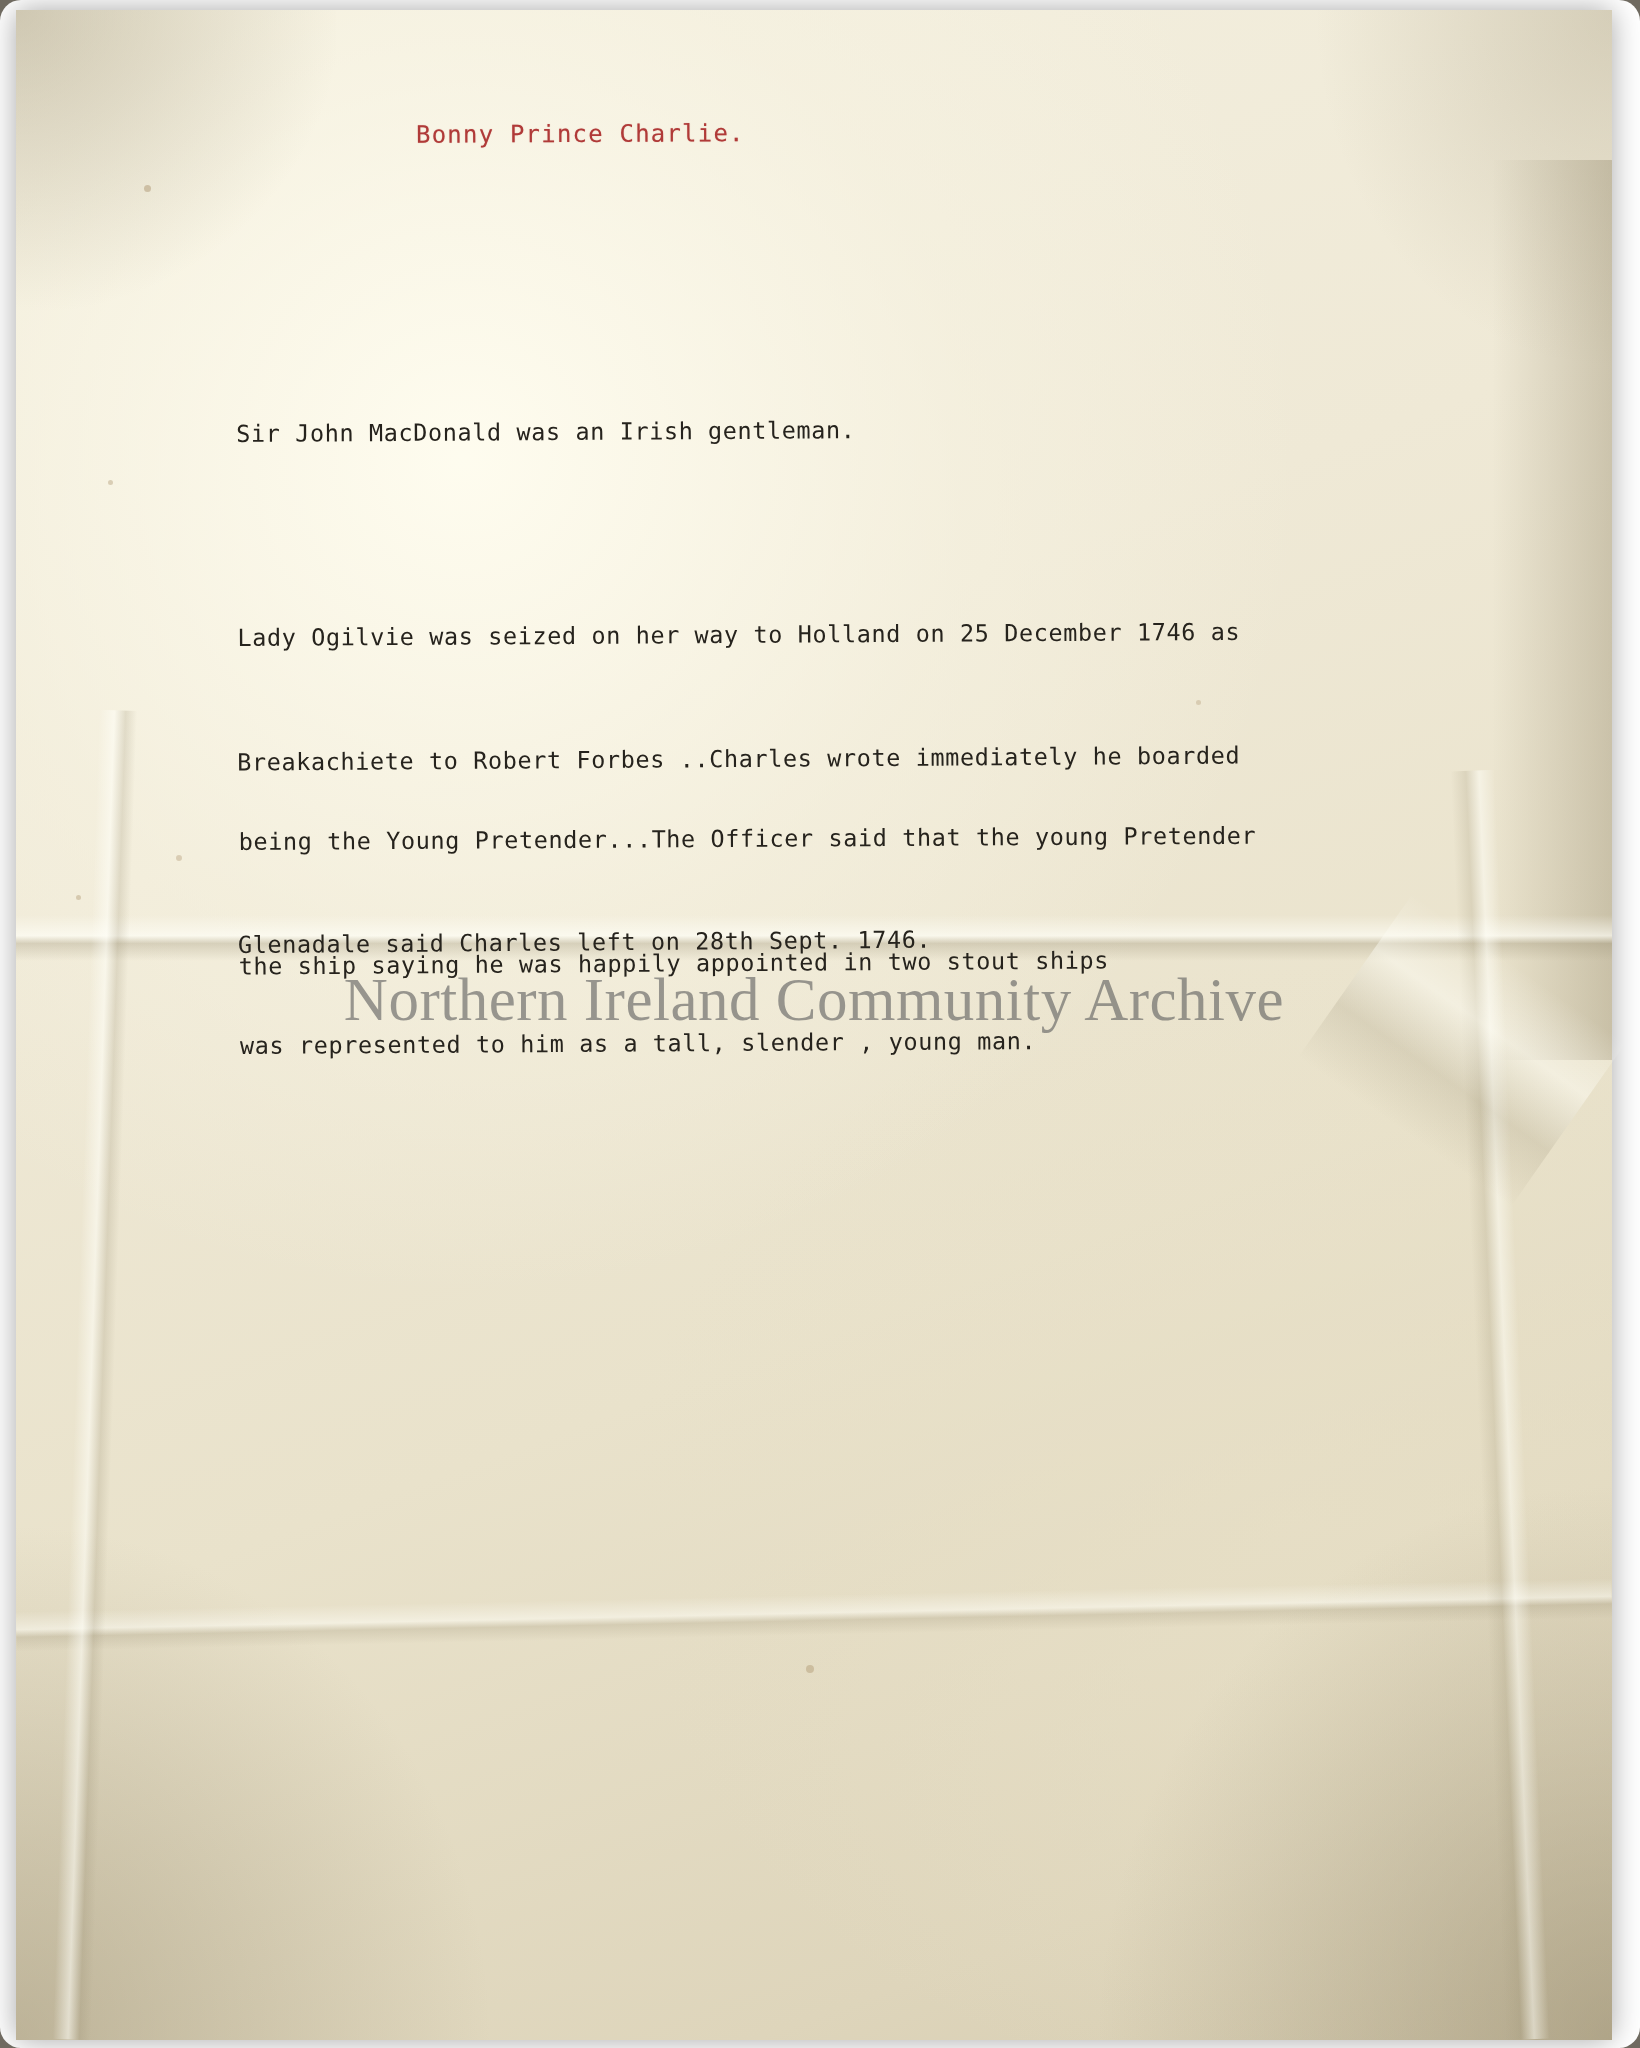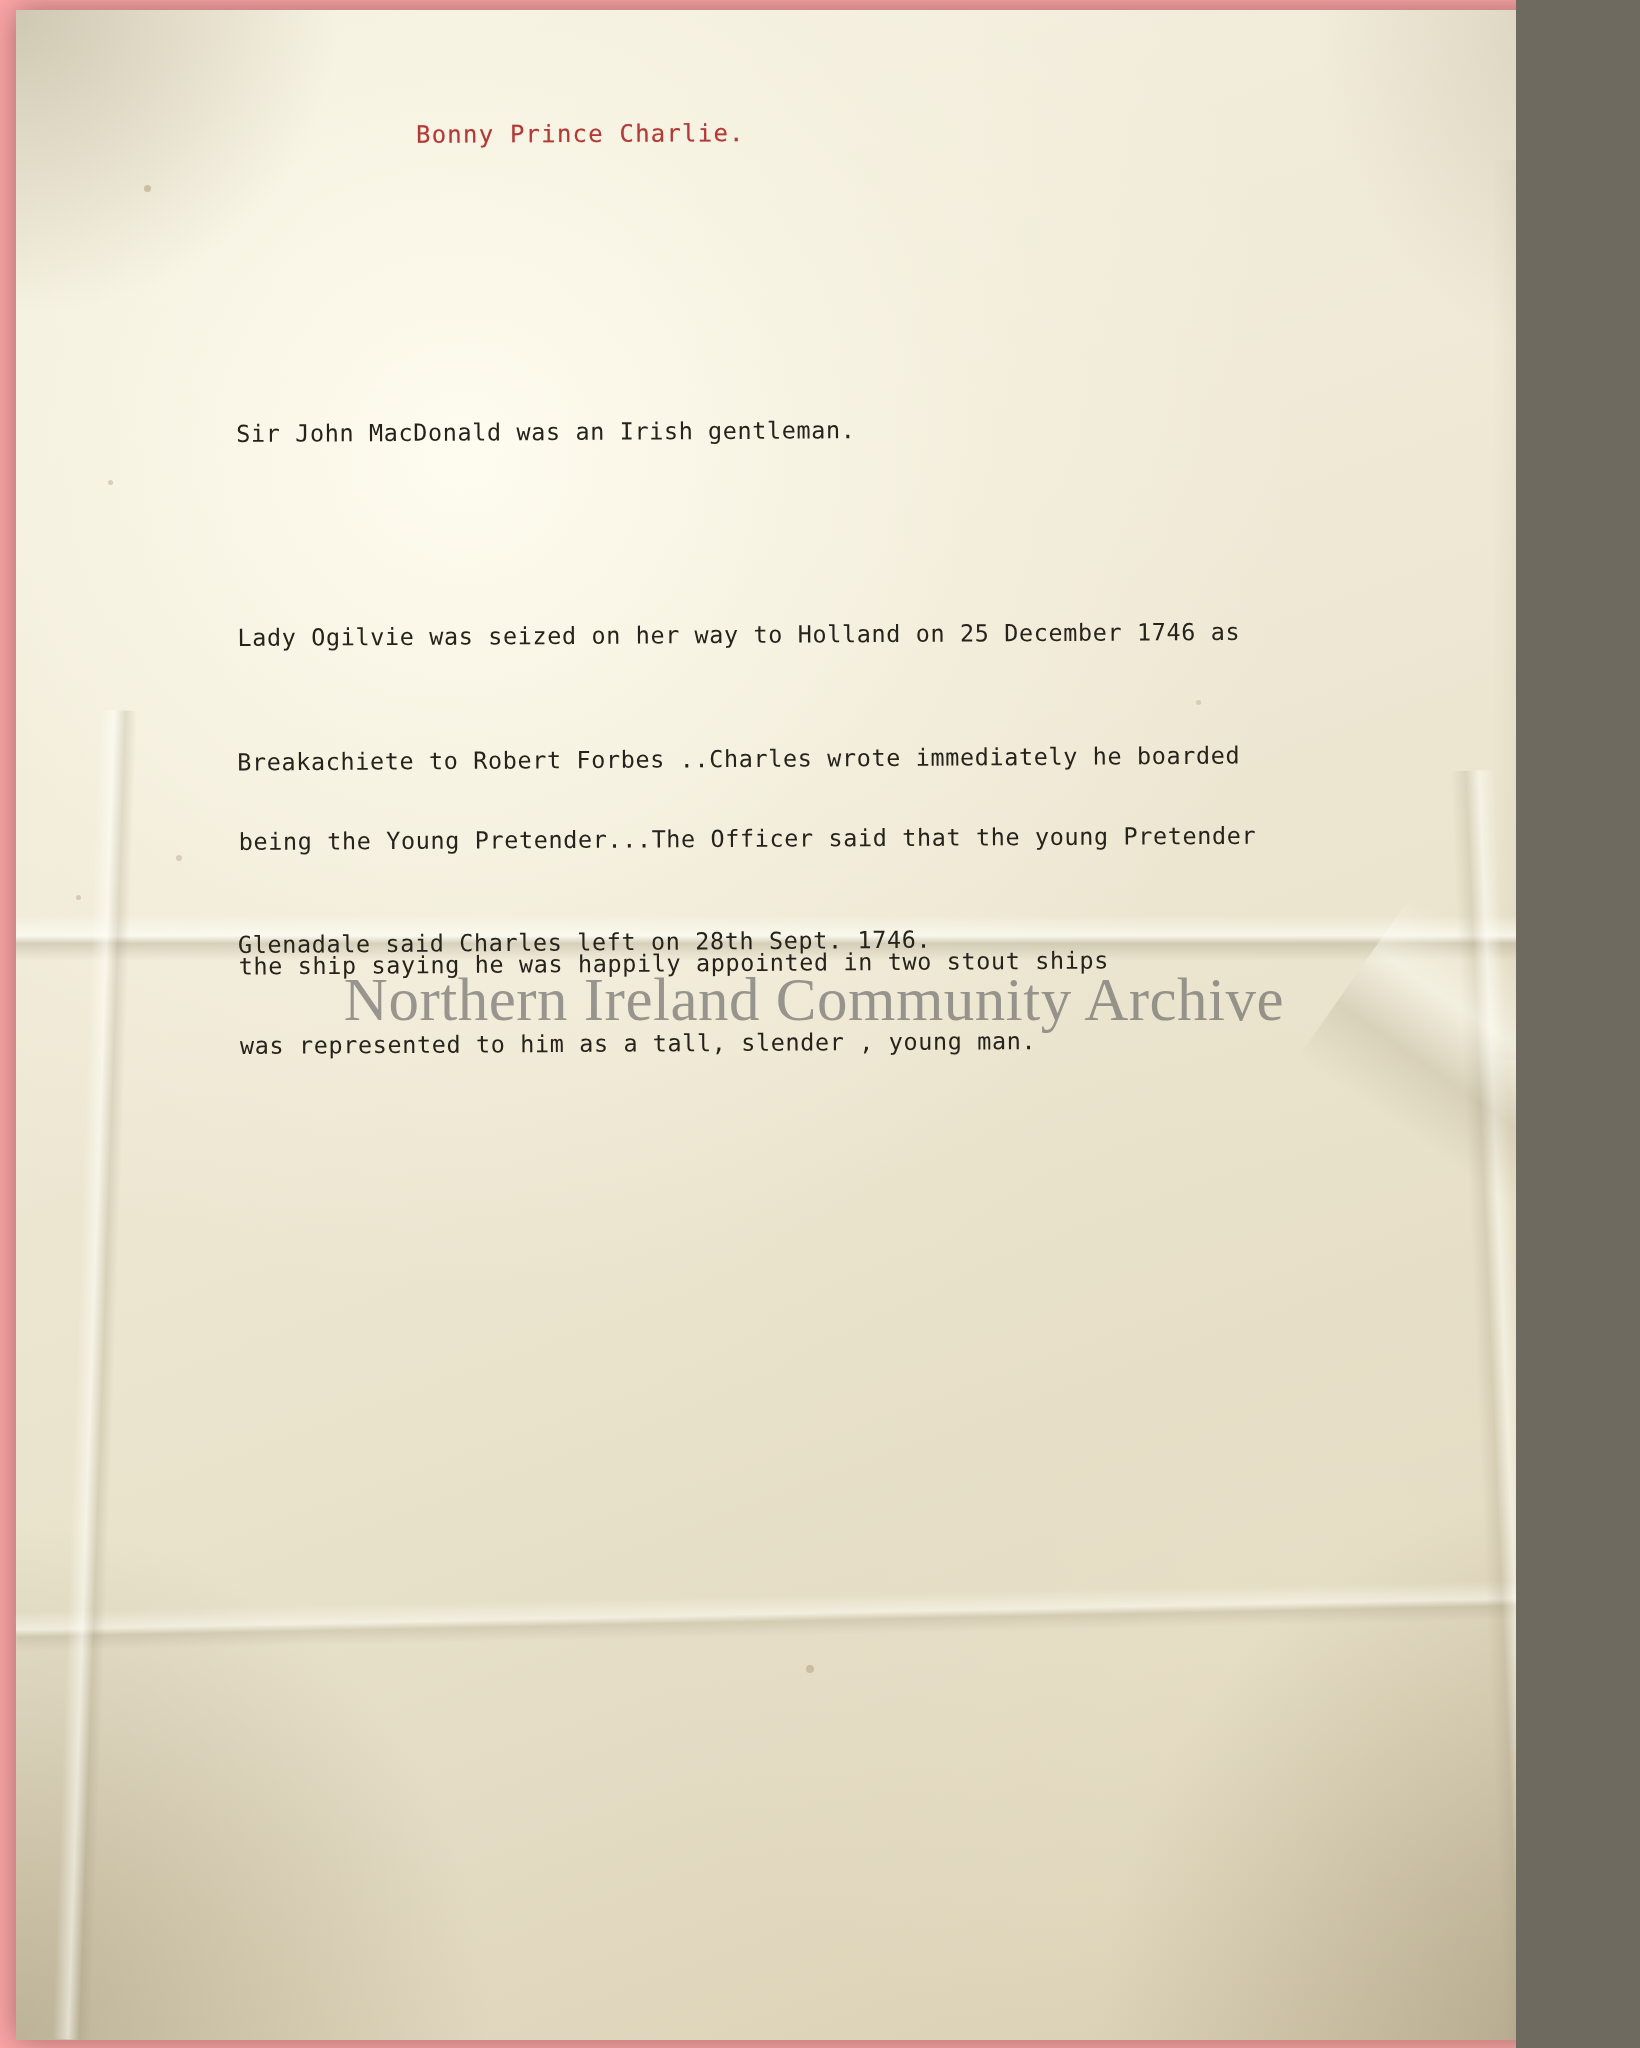--- a/index.html
+++ b/index.html
@@ -2,25 +2,26 @@
 <html><head>
 <meta charset="utf-8">
 <style>
   html, body {
     margin: 0;
     padding: 0;
     background: #6f6a60;
   }
   #page {
     position: relative;
-    width: 1516px;
+    width: 1640px;
     height: 2048px;
     overflow: hidden;
-    background: #fca5a5;
+    background: #ffffff;
     font-family: "Liberation Sans", sans-serif;
+    border-radius: 21px;
   }
 
   
   .paper {
     position: absolute;
     left: 16px;
     top: 10px;
     width: 1596px;
     height: 2030px;
     background:

